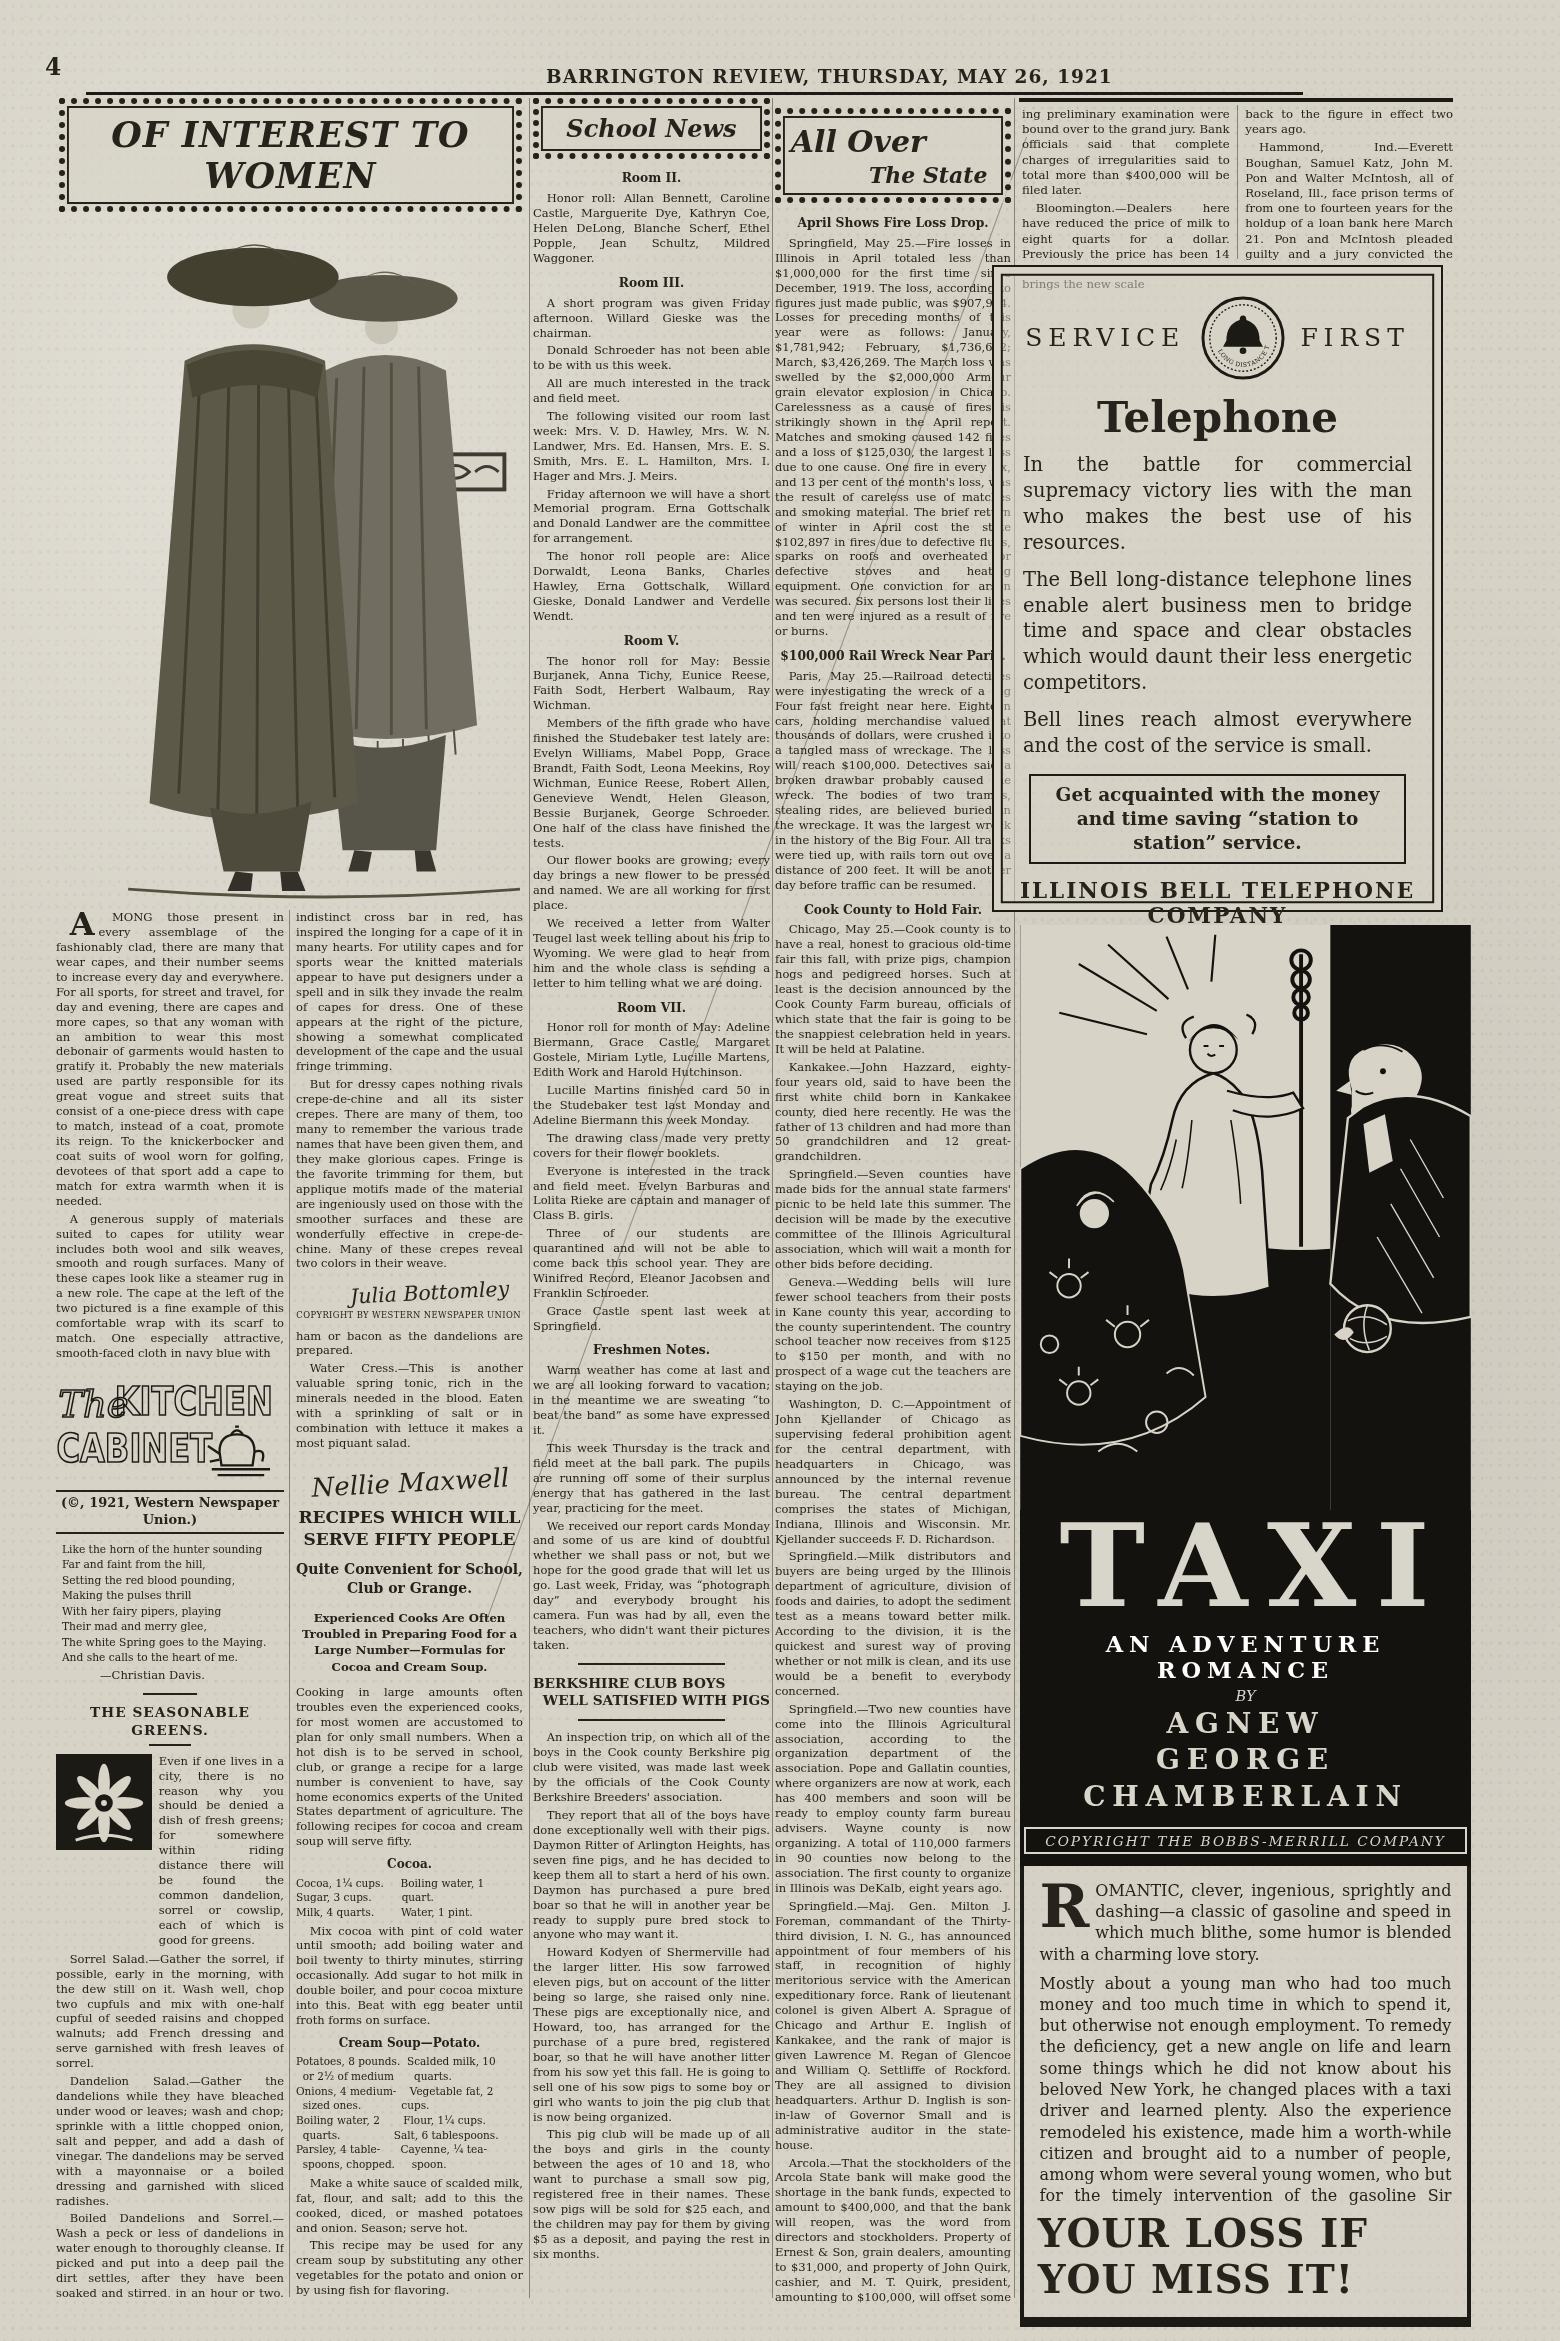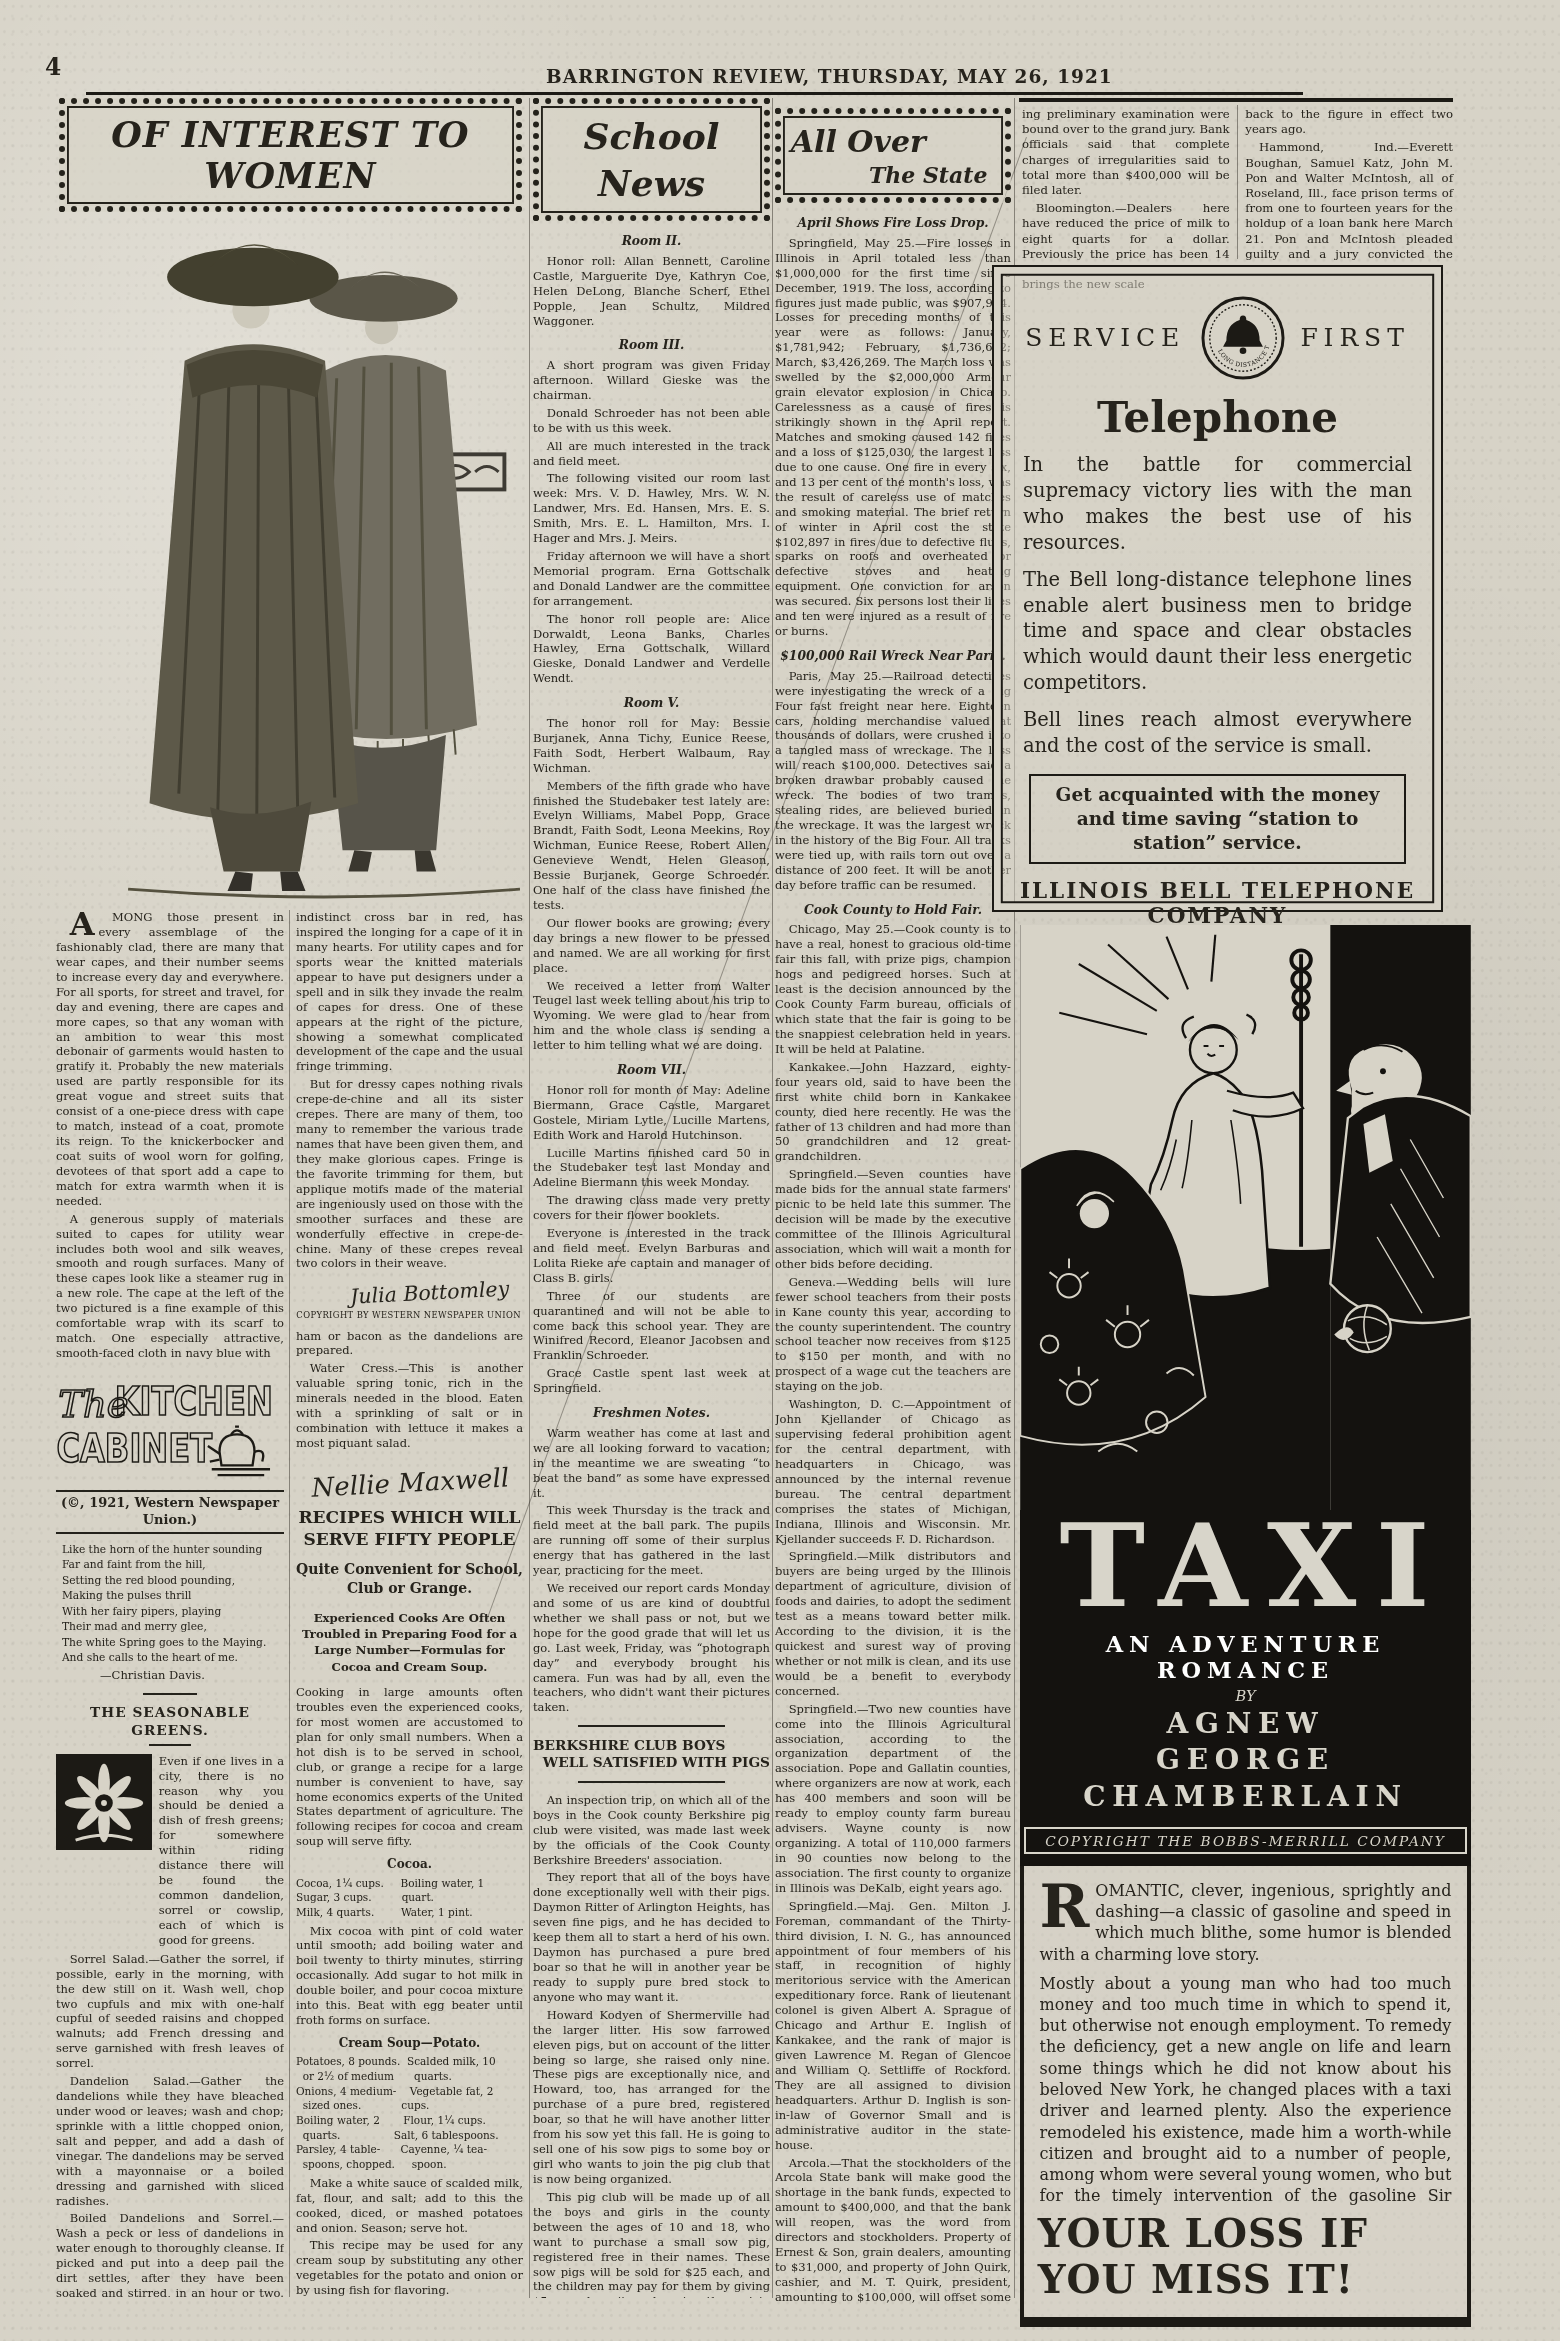--- a/index.html
+++ b/index.html
@@ -19,32 +19,32 @@
 
   .pagenum{position:absolute;left:45px;top:53px;font-size:23.4px;font-weight:bold;}
   .dateline{position:absolute;left:546px;top:66px;width:429px;text-align:center;
     font-size:18.5px;font-weight:bold;letter-spacing:1px;white-space:nowrap;}
 
   .deco-box{border:6.8px dotted #24221b;box-shadow:inset 0 0 0 2px #d7d3c7, inset 0 0 0 3.9px #24221b;
     text-align:center;background:rgba(215,211,199,.6);}
   .women-head{position:absolute;left:59px;top:98px;width:443px;padding:9.8px 3.9px;}
   .women-head .t{font-size:35px;font-style:italic;font-weight:bold;letter-spacing:1px;}
   .school-head{padding:8.8px 2px;margin-bottom:11.7px;}
-  .school-head .t{font-size:36px;font-style:italic;font-weight:bold;}
+  .school-head .t{font-size:24px;font-style:italic;font-weight:bold;}
   .state-head{padding:7.8px 9.8px;margin-bottom:11.7px;text-align:left;}
   .state-head .t1{display:block;font-size:30px;font-style:italic;font-weight:bold;}
   .state-head .t2{display:block;font-size:22px;font-style:italic;font-weight:bold;text-align:right;padding-right:7.8px;}
 
   .fashion{position:absolute;left:93px;top:183px;}
 
   .flowcol{position:absolute;top:910px;height:1387px;overflow:hidden;}
   .textcol{font-size:11.5px;line-height:1.3;text-align:justify;}
   .it-p{text-indent:13.7px;margin:0 0 2.9px;}
   .it-np{margin:0 0 2.9px;}
-  .it-h{text-align:center;font-weight:bold;font-size:12.3px;margin:8.8px 0 4.9px;text-indent:0;font-style:italic;}
+  .it-h{text-align:center;font-weight:bold;font-size:12.3px;margin:8.8px 0 4.9px;text-indent:0;}
   .it-c{text-align:center;margin:2px 0;}
   .it-hl{font-weight:bold;font-size:13.7px;text-align:left;margin:5.9px 0 0;line-height:1.25;}
   .it-hl2{font-weight:bold;font-size:13.7px;text-align:right;margin:0 0 3.9px;line-height:1.25;}
   .it-sig{font-style:italic;font-size:20.5px;text-align:right;margin:9.8px 13.7px 2px 0;transform:rotate(-3deg);}
   .it-cr{font-size:8.4px;text-align:right;letter-spacing:0.4px;margin:2px 2px 7.8px 0;}
   .it-poem{white-space:pre-wrap;font-size:10.7px;line-height:1.45;text-align:left;margin:3.9px 0 2px 5.9px;}
   .it-rh{text-align:center;font-weight:bold;font-size:12px;margin:7.8px 0 2.9px;}
   .it-rt{white-space:pre-wrap;font-size:10.5px;line-height:1.4;text-align:left;margin:0 0 3.9px;}
   .rule{height:2px;background:#24221b;width:62%;margin:9.8px auto;}
   .dc{float:left;font-size:32px;line-height:26px;font-weight:bold;padding:1px 3.9px 0 0;}

